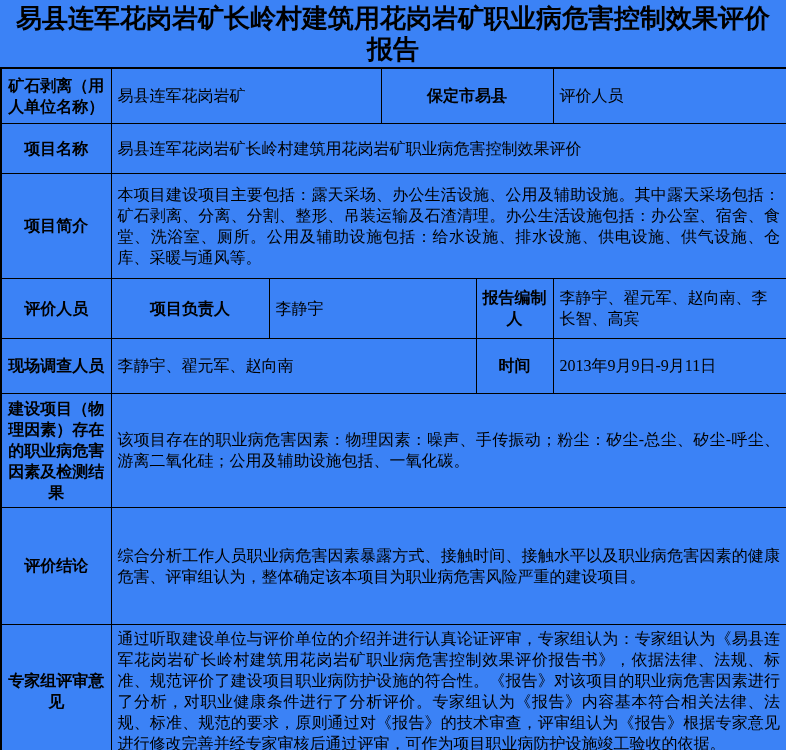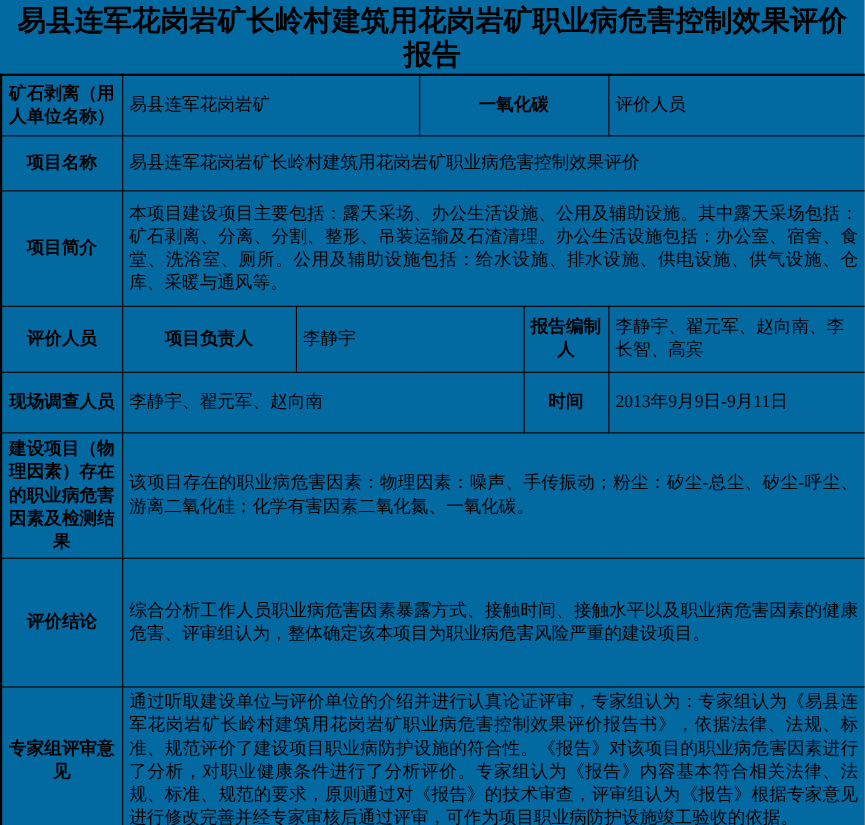--- a/index.html
+++ b/index.html
@@ -4,21 +4,21 @@
 <style>
   * { margin: 0; padding: 0; box-sizing: border-box; }
   html, body { background: #ffffff; }
   body {
     width: 786px;
     height: 750px;
     overflow: hidden;
     font-family: "Liberation Serif", "DejaVu Serif", serif;
     color: #000000;
   }
-  .page { width: 786px; height: 750px; background: #0369a1; }
+  .page { width: 786px; height: 750px; background: #3b82f6; }
   .doc-title {
     width: 786px;
     height: 67px;
     display: flex;
     align-items: center;
     justify-content: center;
     text-align: center;
     font-size: 26px;
     font-weight: bold;
     line-height: 31px;
@@ -76,21 +76,21 @@
       <col style="width:112px">
       <col style="width:95px">
       <col style="width:77px">
       <col style="width:234px">
     </colgroup>
 
     <tbody>
         <tr class="r1">
       <th>矿石剥离（用人单位名称）</th>
       <td class="val-center" colspan="2">易县连军花岗岩矿</td>
-      <th colspan="2">一氧化碳</th>
+      <th colspan="2">保定市易县</th>
       <td class="val-center">评价人员</td>
     </tr>
 
     <tr class="r2">
       <th>项目名称</th>
       <td class="val-center" colspan="5">易县连军花岗岩矿长岭村建筑用花岗岩矿职业病危害控制效果评价</td>
     </tr>
 
     <tr class="r3">
       <th>项目简介</th>
@@ -107,21 +107,21 @@
 
     <tr class="r5">
       <th>现场调查人员</th>
       <td class="val-center" colspan="3">李静宇、翟元军、赵向南</td>
       <th>时间</th>
       <td class="val-center">2013年9月9日-9月11日</td>
     </tr>
 
     <tr class="r6">
       <th>建设项目（物理因素）存在的职业病危害因素及检测结果</th>
-      <td class="val-left" colspan="5">该项目存在的职业病危害因素：物理因素：噪声、手传振动；粉尘：矽尘-总尘、矽尘-呼尘、游离二氧化硅；化学有害因素二氧化氮、一氧化碳。</td>
+      <td class="val-left" colspan="5">该项目存在的职业病危害因素：物理因素：噪声、手传振动；粉尘：矽尘-总尘、矽尘-呼尘、游离二氧化硅；公用及辅助设施包括、一氧化碳。</td>
     </tr>
 
     <tr class="r7">
       <th>评价结论</th>
       <td class="val-left" colspan="5">综合分析工作人员职业病危害因素暴露方式、接触时间、接触水平以及职业病危害因素的健康危害、评审组认为，整体确定该本项目为职业病危害风险严重的建设项目。</td>
     </tr>
 
     <tr class="r8">
       <th>专家组评审意见</th>
       <td class="val-left" colspan="5">通过听取建设单位与评价单位的介绍并进行认真论证评审，专家组认为：专家组认为《易县连军花岗岩矿长岭村建筑用花岗岩矿职业病危害控制效果评价报告书》，依据法律、法规、标准、规范评价了建设项目职业病防护设施的符合性。《报告》对该项目的职业病危害因素进行了分析，对职业健康条件进行了分析评价。专家组认为《报告》内容基本符合相关法律、法规、标准、规范的要求，原则通过对《报告》的技术审查，评审组认为《报告》根据专家意见进行修改完善并经专家审核后通过评审，可作为项目职业病防护设施竣工验收的依据。</td>

